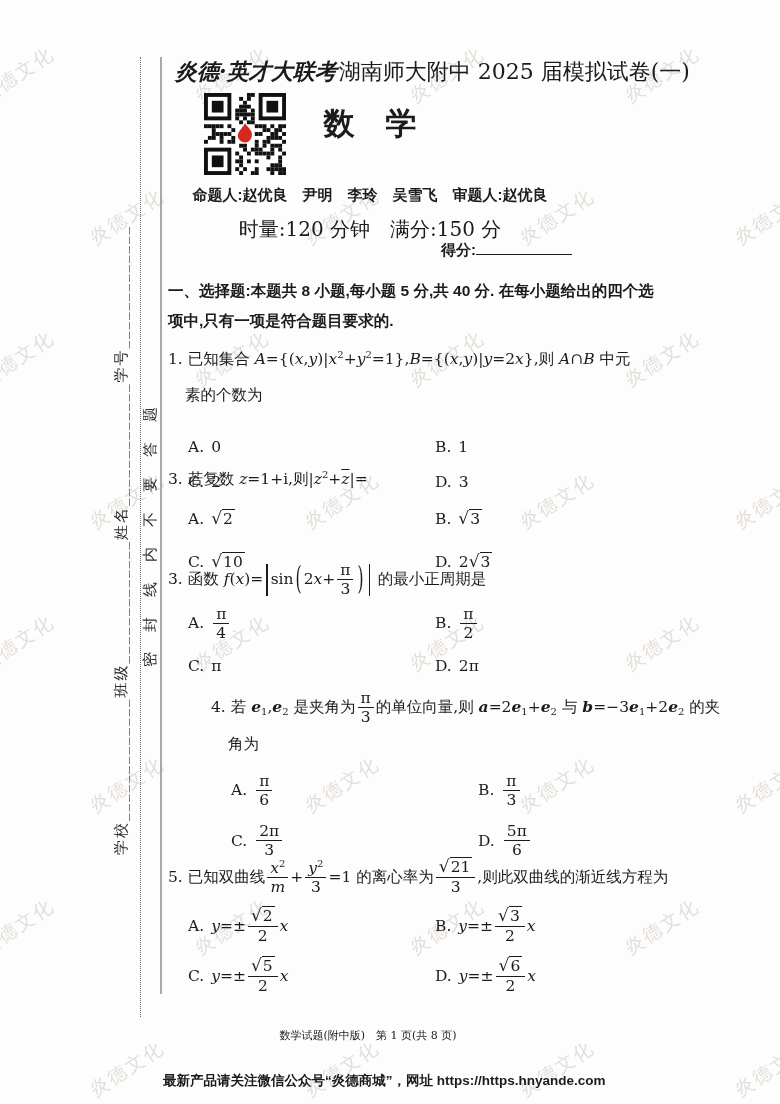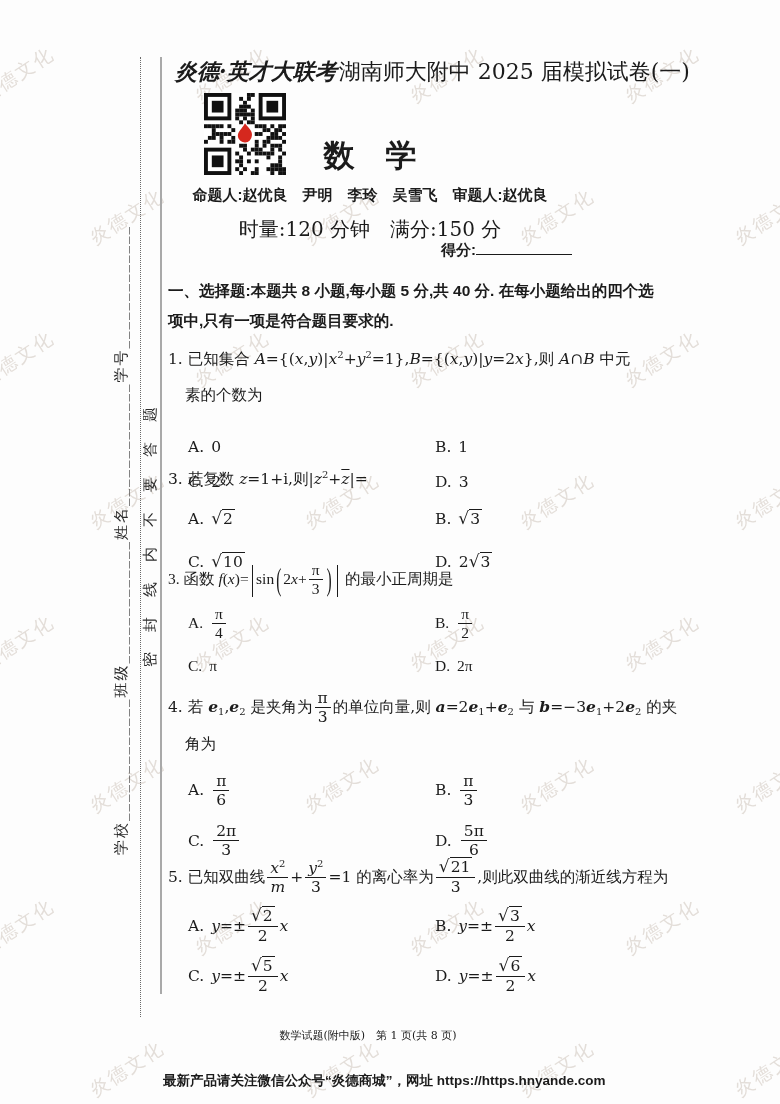--- a/index.html
+++ b/index.html
@@ -19,21 +19,21 @@
       white-space:nowrap;font-size:15px;letter-spacing:2px;color:#2a2a2a;}
   .seal-warning{position:absolute;left:150px;top:527px;transform:translate(-50%,-50%) rotate(-90deg);
       white-space:nowrap;font-size:15px;letter-spacing:20px;color:#2a2a2a;}
 
   
   .header-line{position:absolute;left:165px;top:57px;width:535px;text-align:center;
       font-size:22px;white-space:nowrap;}
   .header-line .series{font-weight:bold;font-style:italic;margin-right:2px;}
   .qr{position:absolute;left:204px;top:93px;width:82px;height:82px;}
   .subject{position:absolute;left:165px;top:103px;width:410px;text-align:center;
-      font-size:31px;font-weight:700;font-family:"Liberation Sans",sans-serif;margin-top:32px;}
+      font-size:31px;font-weight:700;font-family:"Liberation Sans",sans-serif;}
   .setters{position:absolute;left:165px;top:186px;width:410px;text-align:center;
       font-size:15px;font-weight:700;font-family:"Liberation Sans",sans-serif;}
   .duration{position:absolute;left:165px;top:216px;width:410px;text-align:center;font-size:20px;}
   .score{position:absolute;left:441px;top:239px;font-size:15px;font-weight:700;
       font-family:Liberation Sans, sans-serif;}
   .score-blank{display:inline-block;width:96px;border-bottom:1px solid #1b1b1b;height:15px;}
 
   
   .section-head{position:absolute;left:168px;top:276px;width:530px;font-size:15.5px;line-height:30px;
       font-weight:700;font-family:"Liberation Sans",sans-serif;}
@@ -293,21 +293,21 @@
           <div class="opt">
             <span class="opt-label">C.</span>
             <span><span class="m-sq"><span class="m-rad">√</span><span class="m-vin"><span>10</span></span></span></span>
           </div>
           <div class="opt">
             <span class="opt-label">D.</span>
             <span><span>2</span><span class="m-sq"><span class="m-rad">√</span><span class="m-vin"><span>3</span></span></span></span>
           </div>
         </div>
       </div>
-      <div class="question" style="top: 562px; font-family: Liberation Serif, serif;">
+      <div class="question" style="top: 562px;">
         <div class="qline" style="margin-bottom: 8px;"><span>3. 函数 </span><span class="m-it">f</span><span>(</span><span class="m-it">x</span><span>)=</span><span class="m-bar"></span><span>sin</span><span class="m-bp">(</span><span>2</span><span class="m-it">x</span><span>+</span><span class="m-fr"><span class="m-n"><span>π</span></span><span class="m-d"><span>3</span></span></span><span class="m-bp">)</span><span class="m-bar"></span><span> 的最小正周期是</span></div>
         <div class="opt-row" style="margin-bottom: 12px;">
           <div class="opt">
             <span class="opt-label">A.</span>
             <span><span class="m-fr"><span class="m-n"><span>π</span></span><span class="m-d"><span>4</span></span></span></span>
           </div>
           <div class="opt">
             <span class="opt-label">B.</span>
             <span><span class="m-fr"><span class="m-n"><span>π</span></span><span class="m-d"><span>2</span></span></span></span>
           </div>
@@ -316,21 +316,21 @@
           <div class="opt">
             <span class="opt-label">C.</span>
             <span><span>π</span></span>
           </div>
           <div class="opt">
             <span class="opt-label">D.</span>
             <span><span>2π</span></span>
           </div>
         </div>
       </div>
-      <div class="question" style="top: 690px;">
+      <div class="question" style="top: 690px; margin-left: 43px;">
         <div class="qline" style="margin-bottom: 5px;"><span>4. 若 </span><span class="m-bi">e</span><span class="m-sub">1</span><span>,</span><span class="m-bi">e</span><span class="m-sub">2</span><span> 是夹角为</span><span class="m-fr"><span class="m-n"><span>π</span></span><span class="m-d"><span>3</span></span></span><span>的单位向量,则 </span><span class="m-bi">a</span><span>=2</span><span class="m-bi">e</span><span class="m-sub">1</span><span>+</span><span class="m-bi">e</span><span class="m-sub">2</span><span> 与 </span><span class="m-bi">b</span><span>=−3</span><span class="m-bi">e</span><span class="m-sub">1</span><span>+2</span><span class="m-bi">e</span><span class="m-sub">2</span><span> 的夹</span></div>
         <div class="qline indent" style="margin-bottom: 15px;"><span>角为</span></div>
         <div class="opt-row" style="margin-bottom: 15px;">
           <div class="opt">
             <span class="opt-label">A.</span>
             <span><span class="m-fr"><span class="m-n"><span>π</span></span><span class="m-d"><span>6</span></span></span></span>
           </div>
           <div class="opt">
             <span class="opt-label">B.</span>
             <span><span class="m-fr"><span class="m-n"><span>π</span></span><span class="m-d"><span>3</span></span></span></span>

